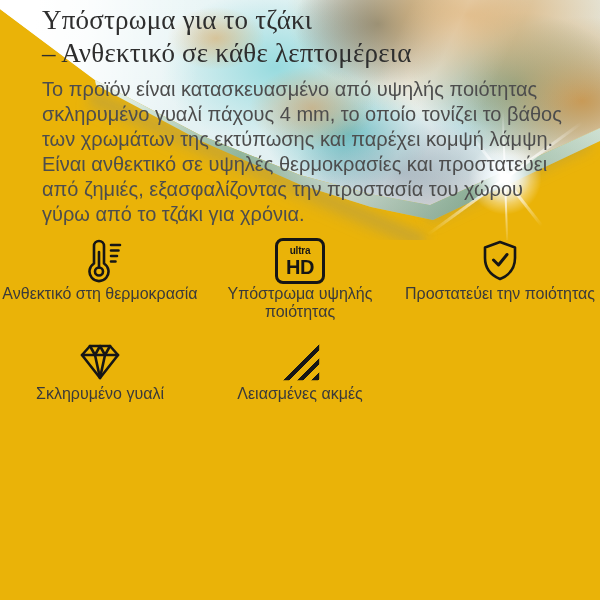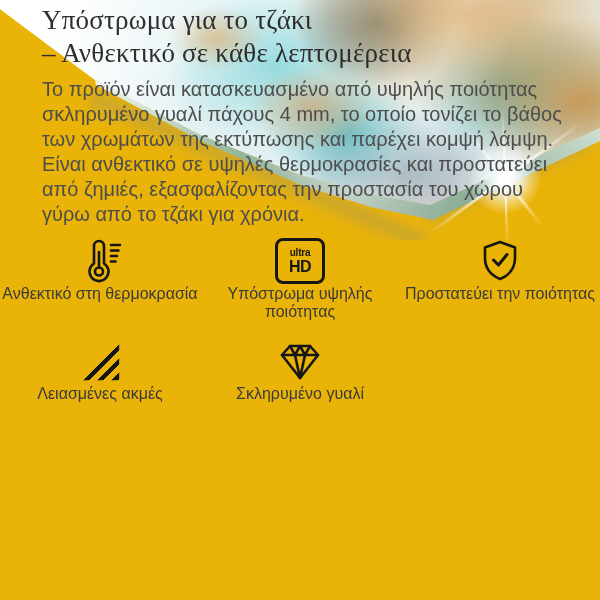--- a/index.html
+++ b/index.html
@@ -81,21 +81,21 @@
   .feature{display:flex;flex-direction:column;align-items:center;text-align:center;}
   .icon-box{height:48px;display:flex;align-items:center;justify-content:center;}
   .feature-label{margin-top:0;font-size:16px;color:#3a3a3a;}
   .icon-svg{stroke:#161616;fill:none;stroke-width:2.6;stroke-linecap:round;stroke-linejoin:round;}
   .ultra-hd{
     width:44px;height:40px;border:3px solid #161616;border-radius:8px;
     display:flex;flex-direction:column;align-items:center;justify-content:center;
     color:#161616;font-weight:bold;line-height:1;
   }
   .ultra-hd .ultra{font-size:10px;letter-spacing:-.2px;}
-  .ultra-hd .hd{font-size:16px;margin-top:1px;letter-spacing:-.5px;}
+  .ultra-hd .hd{font-size:20px;margin-top:1px;letter-spacing:-.5px;}
   .edges-tri{
     width:40px;height:40px;
     background:repeating-linear-gradient(135deg,#161616 0 4.5px,rgba(0,0,0,0) 4.5px 10px);
     clip-path:polygon(2% 98%,98% 2%,98% 98%);
   }
 </style>
 </head>
 <body>
 
 <div class="page">
@@ -151,33 +151,33 @@
           <svg class="icon-svg" width="48" height="48" viewBox="0 0 48 48">
             <path d="M24 5 L39 10.5 V21 C39 31.5 32.5 38.5 24 42 C15.5 38.5 9 31.5 9 21 V10.5 Z"></path>
             <path d="M17.5 23 L22.5 28 L31 17.5" stroke-width="3"></path>
           </svg>
         </div>
         <div class="feature-label">Προστατεύει την ποιότητας</div>
       </div>
 
       <div class="feature">
         <div class="icon-box">
-          <div class="edges-tri"></div>
-        </div>
-        <div class="feature-label">Λειασμένες ακμές</div>
-      </div>
-
-      <div class="feature">
-        <div class="icon-box">
           <svg class="icon-svg" width="48" height="48" viewBox="0 0 48 48" stroke-width="2.4">
             <path d="M14 9 H34 L42 18 L24 41 L6 18 Z"></path>
             <path d="M6 18 H42"></path>
             <path d="M14 9 L19 18 L24 9 L29 18 L34 9"></path>
             <path d="M19 18 L24 41 M29 18 L24 41"></path>
           </svg>
         </div>
         <div class="feature-label">Σκληρυμένο γυαλί</div>
       </div>
 
+      <div class="feature">
+        <div class="icon-box">
+          <div class="edges-tri"></div>
+        </div>
+        <div class="feature-label">Λειασμένες ακμές</div>
+      </div>
+
 
     </div>
   </div>
 </div>
 
 </body></html>

